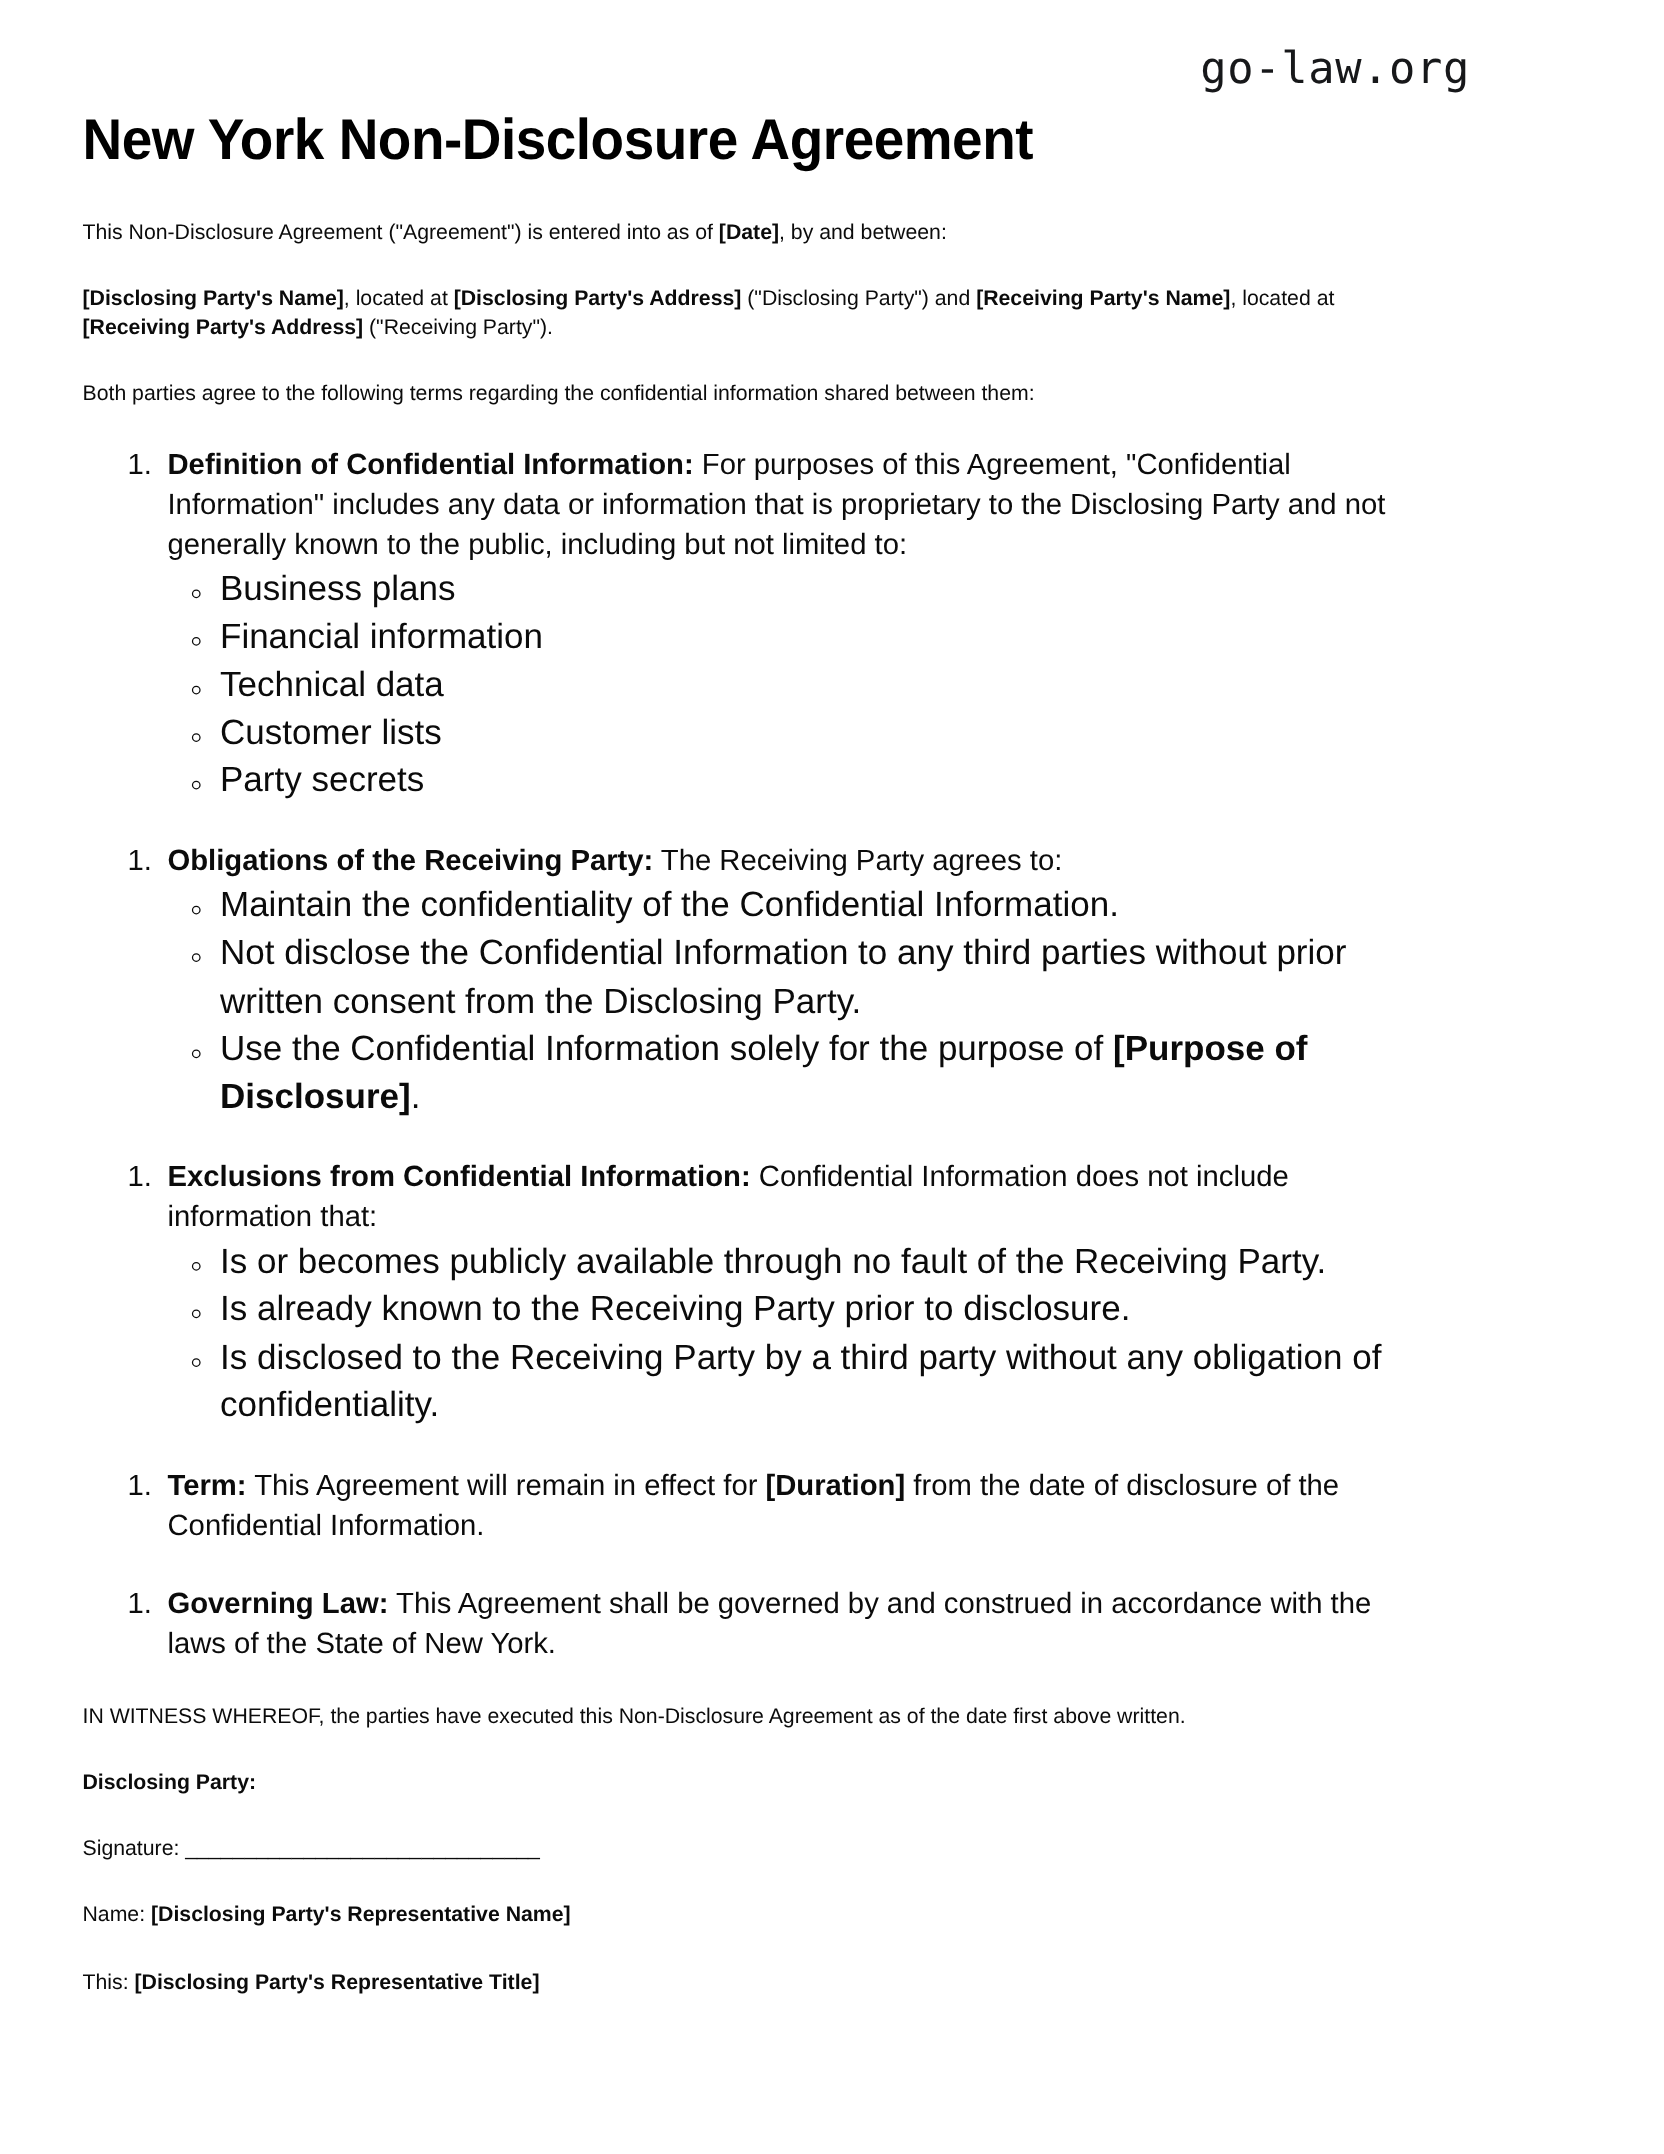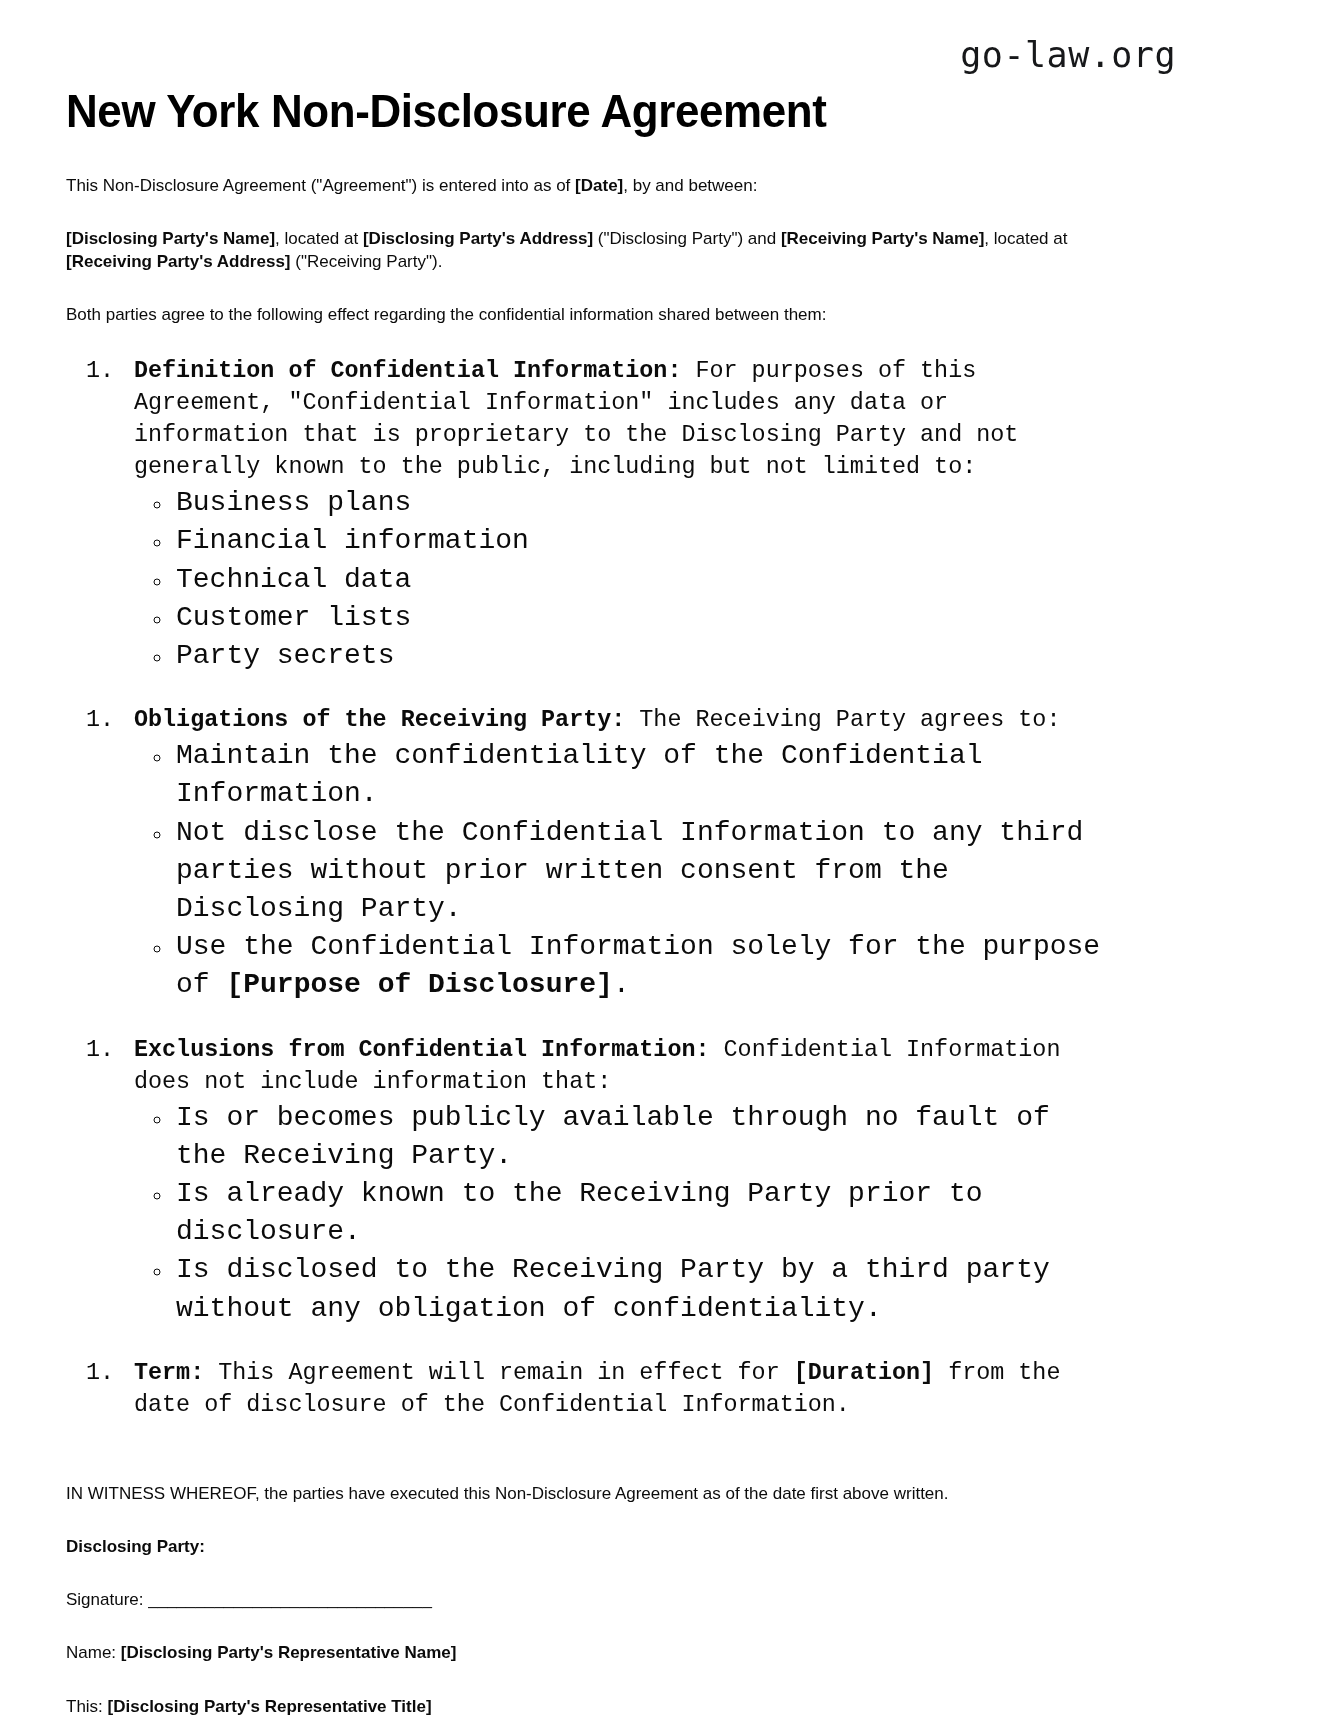--- a/index.html
+++ b/index.html
@@ -67,21 +67,20 @@
   ol.num-list {
     margin: 0;
     padding: 0 0 0 62px;
     list-style: decimal;
   }
   ol.num-list > li {
     margin: 0;
     padding: 0 0 0 6px;
     font-size: 23.4px;
     line-height: 1.365;
-    font-family: Liberation Mono, monospace;
   }
   ol.num-list > li::marker {
     font-weight: 400;
     font-size: 23.4px;
   }
   ul.sub-list {
     margin: 0;
     padding: 0 0 0 38px;
     list-style: circle;
   }
@@ -114,21 +113,21 @@
     <div class="gap-lg"></div>
 
     <p class="para"><span>This Non-Disclosure Agreement ("Agreement") is entered into as of </span><b>[Date]</b><span>, by and between:</span></p>
 
     <div class="gap-md"></div>
 
     <p class="para"><b>[Disclosing Party's Name]</b><span>, located at </span><b>[Disclosing Party's Address]</b><span> ("Disclosing Party") and </span><b>[Receiving Party's Name]</b><span>, located at </span><b>[Receiving Party's Address]</b><span> ("Receiving Party").</span></p>
 
     <div class="gap-md"></div>
 
-    <p class="para">Both parties agree to the following effect regarding the confidential information shared between them:</p>
+    <p class="para">Both parties agree to the following terms regarding the confidential information shared between them:</p>
 
     <div class="gap-md"></div>
 
     <ol class="num-list">
       <li><b>Definition of Confidential Information:</b><span> For purposes of this Agreement, "Confidential Information" includes any data or information that is proprietary to the Disclosing Party and not generally known to the public, including but not limited to:</span>
         <ul class="sub-list">
           <li>Business plans</li>
           <li>Financial information</li>
           <li>Technical data</li>
           <li>Customer lists</li>
@@ -162,20 +161,23 @@
     </ol>
 
     <div class="gap-md"></div>
 
     <ol class="num-list">
       <li><b>Term:</b><span> This Agreement will remain in effect for </span><b>[Duration]</b><span> from the date of disclosure of the Confidential Information.</span></li>
     </ol>
 
     <div class="gap-md"></div>
 
+    <ol class="num-list">
+      <li><b>Governing Law:</b><span> This Agreement shall be governed by and construed in accordance with the laws of the State of New York.</span></li>
+    </ol>
 
     <div class="gap-md"></div>
 
     <p class="para">IN WITNESS WHEREOF, the parties have executed this Non-Disclosure Agreement as of the date first above written.</p>
 
     <div class="gap-md"></div>
 
     <p class="para"><b>Disclosing Party:</b></p>
 
     <div class="gap-md"></div>

